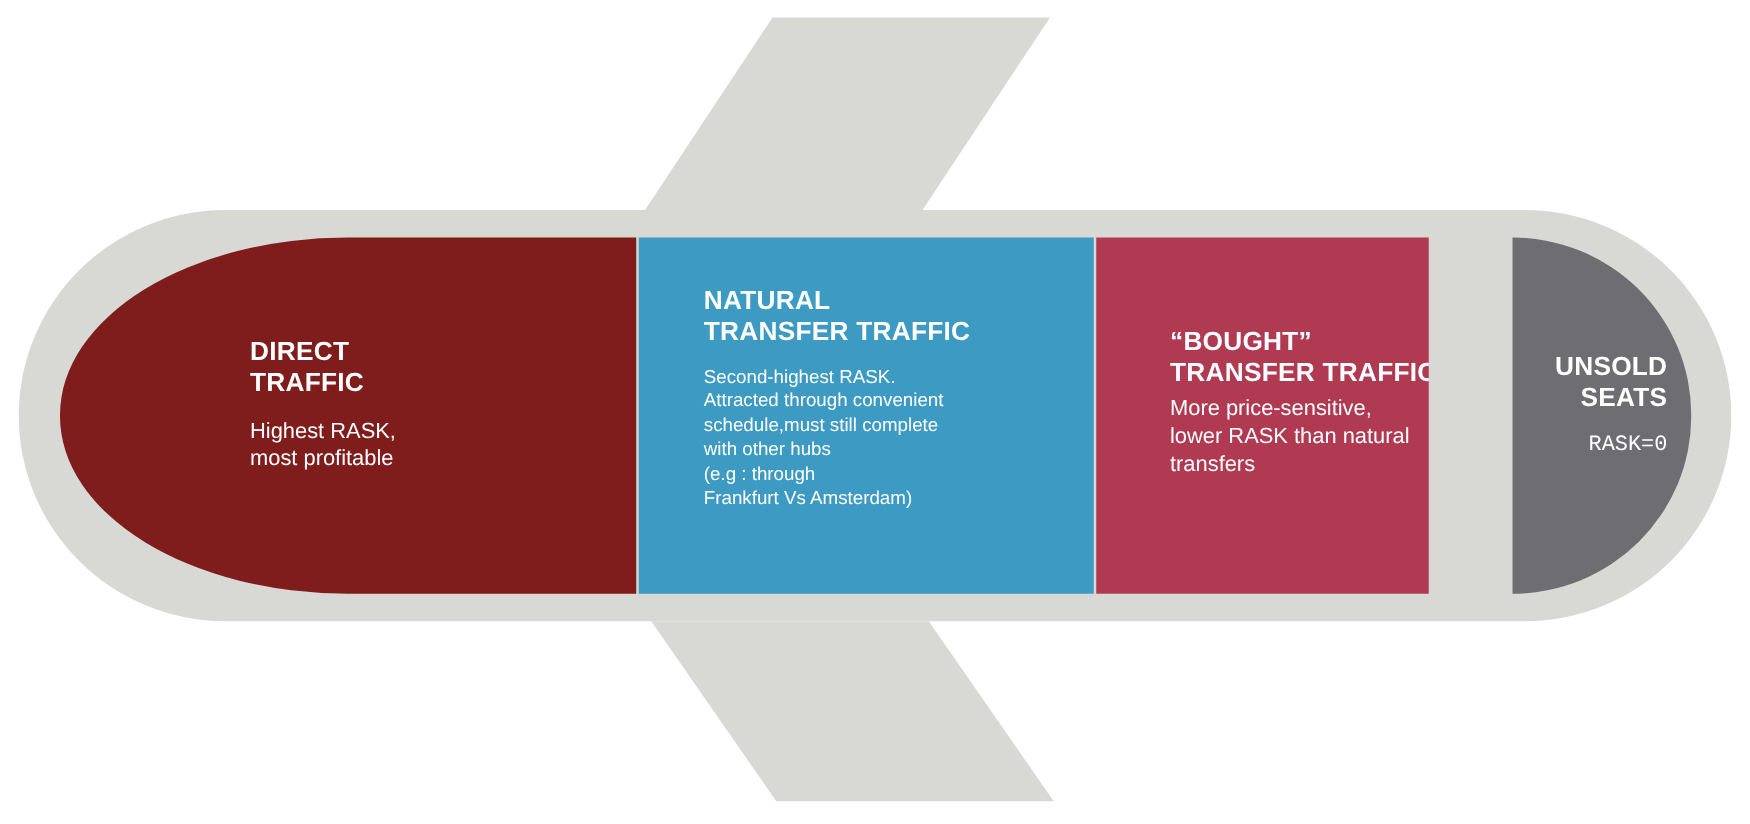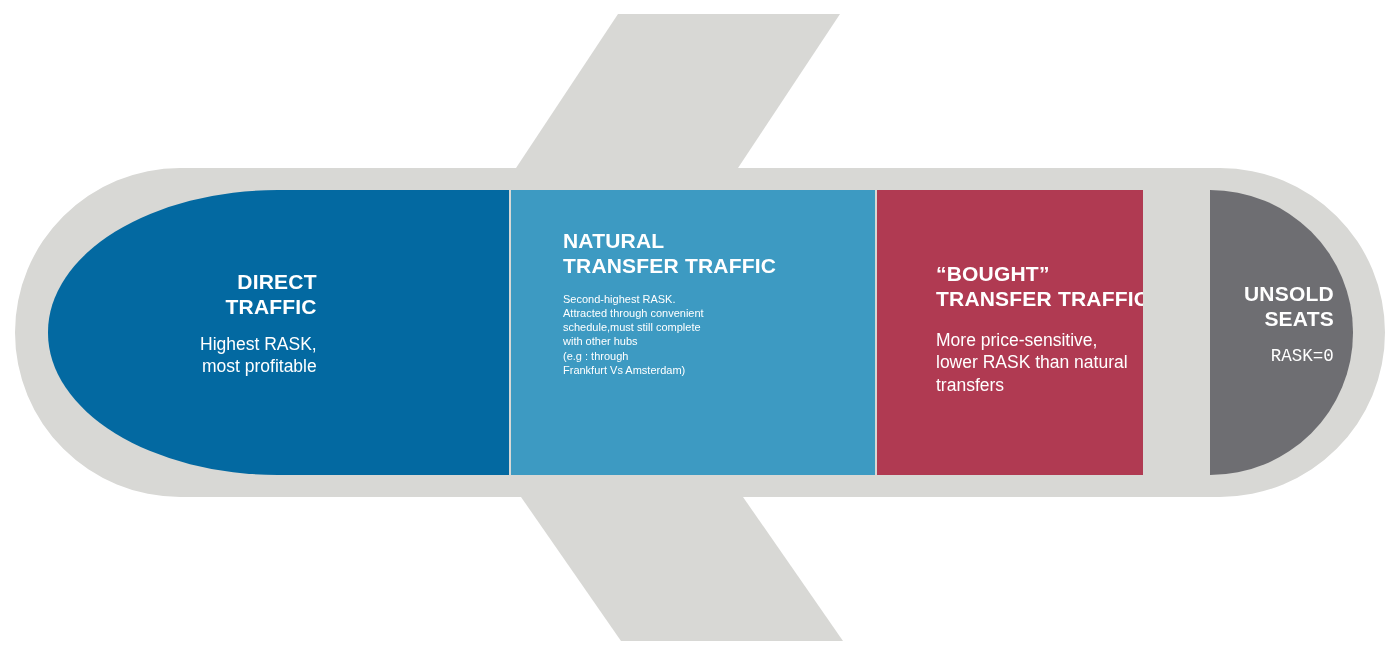--- a/index.html
+++ b/index.html
@@ -9,46 +9,46 @@
   #stage{position:relative;width:1400px;height:659px;background:#ffffff;}
 
   #plane-svg{position:absolute;left:0;top:0;width:1400px;height:659px;}
 
   
   .segments{position:absolute;left:0;top:0;width:1400px;height:659px;}
 
   .seg{position:absolute;top:190px;height:285px;box-sizing:border-box;
        color:#ffffff;overflow:hidden;}
 
-  .seg-direct{left:48px;width:461px;background:#0369a1;
+  .seg-direct{left:48px;width:461px;background:#7f1d1d;
               border-top-left-radius:230px 142px;
-              border-bottom-left-radius:230px 142px;text-align:right;}
+              border-bottom-left-radius:230px 142px;}
   .seg-natural{left:511px;width:364px;background:#3D9AC2;text-decoration:underline;}
   .seg-bought{left:877px;width:266px;background:#B03A52;}
   .seg-unsold{left:1210px;width:143px;background:#6E6E72;
               border-top-right-radius:143px 142px;
               border-bottom-right-radius:143px 142px;}
 
   .seg-body{position:absolute;left:0;top:0;}
 
   .title{font-weight:bold;line-height:1.18;letter-spacing:0.2px;}
   .desc{line-height:1.30;}
 
   
   .t-direct   {left:152px;top:80px;}
   .t-direct .title{font-size:21px;}
   .t-direct .desc{font-size:17.5px;margin-top:13px;}
 
   .t-natural  {left:52px;top:39px;}
   .t-natural .title{font-size:21px;}
-  .t-natural .desc{font-size:11px;margin-top:13px;}
+  .t-natural .desc{font-size:15px;margin-top:13px;}
 
   .t-bought   {left:59px;top:72px;}
   .t-bought .title{font-size:21px;}
-  .t-bought .desc{font-size:17.5px;margin-top:17px;}
+  .t-bought .desc{font-size:17.5px;margin-top:3px;}
 
   .t-unsold   {left:34px;top:92px;text-align:right;}
   .t-unsold .title{font-size:21px;}
   .t-unsold .desc{font-size:17.5px;margin-top:13px;font-family:Liberation Mono, monospace;}
 
   .line{display:block;white-space:pre;}
 </style>
 </head>
 <body>
 

